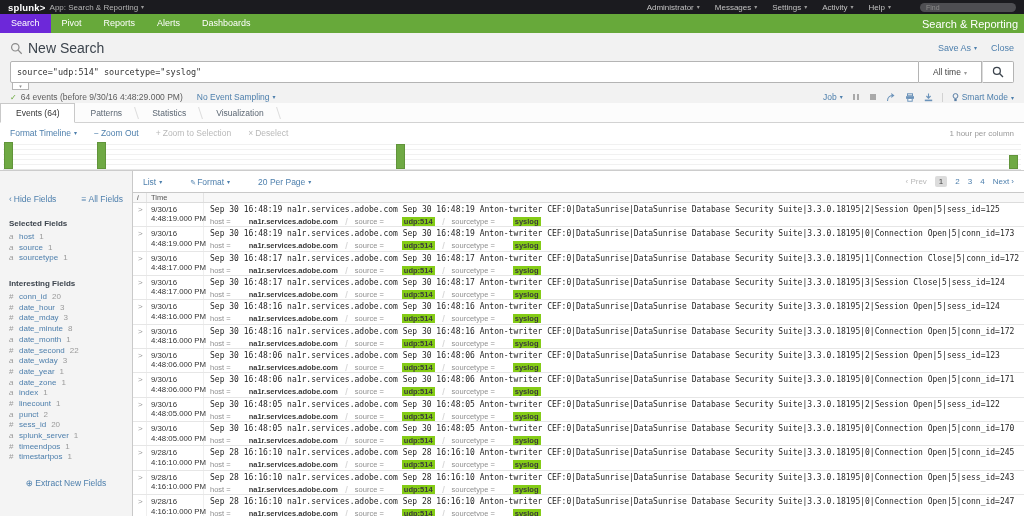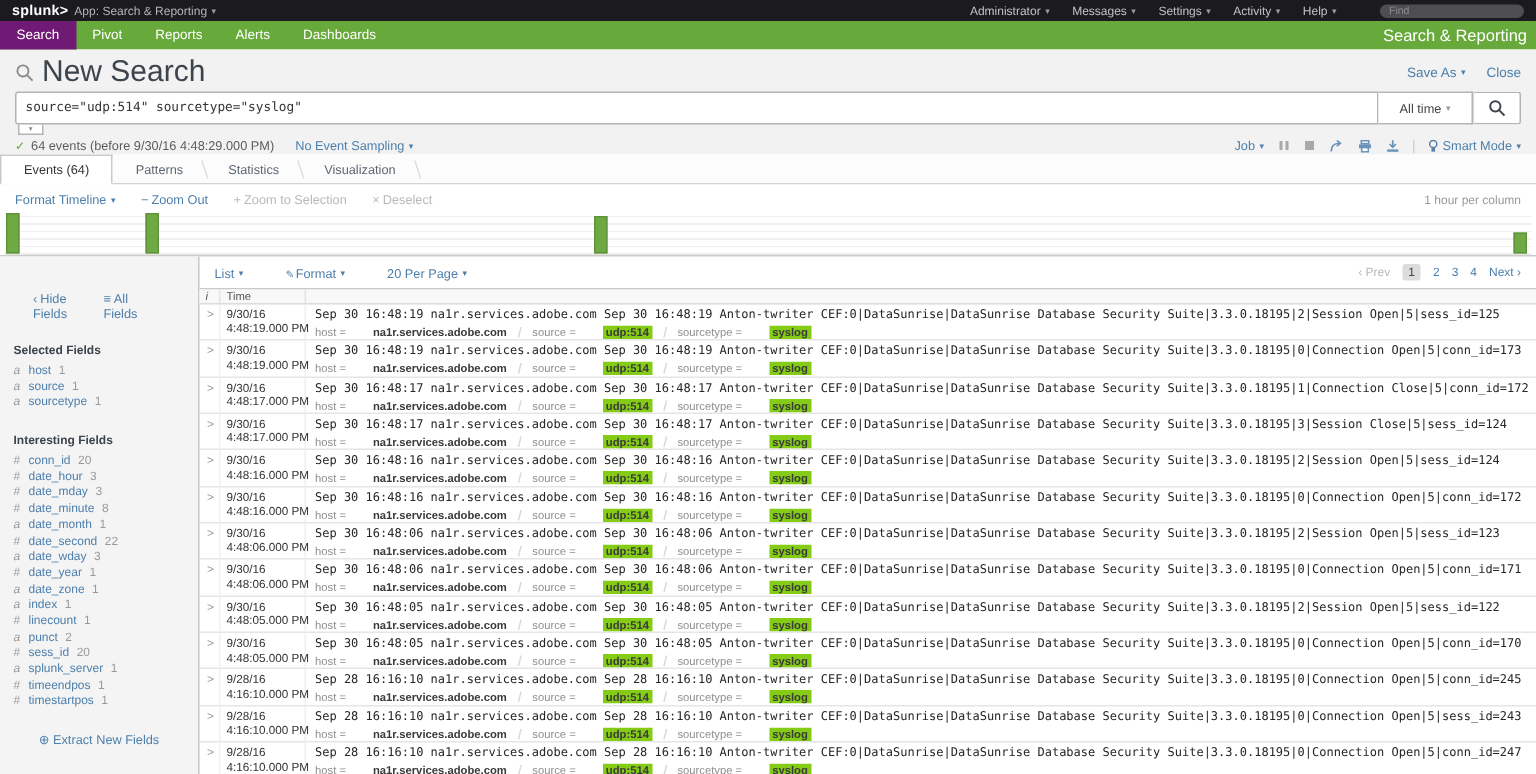--- a/index.html
+++ b/index.html
@@ -10,26 +10,26 @@
   .topbar{height:14px;background:#1b1b1f;display:flex;align-items:center;padding:0 8px;font-size:8px;color:#c2c2c2}
   .logo{color:#fff;font-weight:bold;font-size:9.5px;margin-right:4px;letter-spacing:.2px}
   .app-menu{color:#b5b5b5}
   .topbar-right{margin-left:auto;display:flex;align-items:center;gap:15px}
   .tb-menu{color:#c2c2c2;white-space:nowrap}
   .find-input{width:84px;height:9px;background:#4e4e52;border:none;border-radius:5px;font-size:7px;color:#ddd;padding:0 6px;outline:none}
   .find-input::placeholder{color:#8d8d8d}
   
   .navbar{height:19px;background:#67a93a;display:flex;align-items:center;color:#fff;font-size:9px}
   .nav-item{padding:0 11px;line-height:19px;height:19px;white-space:nowrap}
-  .nav-item.active{background:#701a75}
+  .nav-item.active{background:#6d28d9}
   .nav-app{margin-left:auto;font-size:11px;padding-right:6px}
   
   .header-zone{background:#f2f2f2;height:70px;box-sizing:border-box;padding:5px 10px 0}
   .title-row{display:flex;align-items:center;height:20px}
-  .page-title{font-size:20px;color:#3c444d;margin-left:5px}
+  .page-title{font-size:14px;color:#3c444d;margin-left:5px}
   .title-links{margin-left:auto;display:flex;align-items:center;gap:14px;font-size:9px}
   .search-row{display:flex;margin-top:3px;height:22px}
   .search-input{flex:1;border:1px solid #b4b4b4;border-radius:2px 0 0 2px;background:#fff;font-family:"DejaVu Sans Mono",monospace;font-size:8.5px;color:#333;padding:0 6px;outline:none}
   .time-btn{width:62px;border:1px solid #b4b4b4;border-left:none;background:#fff;font-size:8.5px;color:#444;display:flex;align-items:center;justify-content:center}
   .search-btn{width:30px;border:1px solid #b4b4b4;border-left:1px solid #dcdcdc;background:#fff;display:flex;align-items:center;justify-content:center;border-radius:0 2px 2px 0}
   .assist-tab{width:15px;height:6px;background:#fff;border:1px solid #b4b4b4;border-top:none;margin-left:2px;display:flex;align-items:center;justify-content:center;line-height:0}
   .assist-tab .caret{margin:0;font-size:5px;color:#8d8d8d}
   .status-row{display:flex;align-items:center;margin-top:2px;font-size:8.5px;color:#5c5c5c}
   .check{color:#65a637;margin-right:4px;font-size:8px}
   .sampling{margin-left:14px}
@@ -46,21 +46,21 @@
   .tl-controls{display:flex;align-items:center;font-size:8.5px;height:14px;padding:0 7px}
   .tl-link{margin-right:17px;white-space:nowrap}
   .tl-link .pm{margin-right:2px}
   .tl-disabled{color:#b9b9b9}
   .tl-scale{margin-left:auto;color:#9a9a9a;font-size:8px}
   .tl-chart{margin-top:2px;height:27px;position:relative;background:repeating-linear-gradient(to top,#ffffff 0 4px,#f1f1f1 4px 5px);border-bottom:1px solid #e6e6e6}
   .tl-bar{position:absolute;bottom:0;width:9px;background:#6fa944;border:1px solid #61943a;box-sizing:border-box}
   
   .body-zone{display:flex;height:346px}
   .sidebar{width:133px;min-width:133px;background:#f4f4f4;border-right:1px solid #c9c9c9;box-sizing:border-box;padding-top:23px;font-size:8px}
-  .sb-top{display:flex;justify-content:space-between;padding:0 22px;font-size:8.5px}
+  .sb-top{display:flex;justify-content:space-between;padding:0 9px;font-size:8.5px}
   .sb-top .pre{margin-right:2px}
   .sb-header{color:#3c444d;font-weight:bold;padding:0 9px;margin-top:15px;margin-bottom:4px}
   .sb-item{display:flex;align-items:baseline;padding:0 9px;height:10.7px;line-height:10.7px;white-space:nowrap}
   .sb-type{color:#9a9a9a;width:10px}
   .sb-type.str{font-style:italic}
   .sb-count{color:#9a9a9a;margin-left:5px}
   .sb-extract{text-align:center;margin-top:15px;font-size:8.5px}
   .content{flex:1;display:flex;flex-direction:column;min-width:0}
   .results-toolbar{height:22px;min-height:22px;display:flex;align-items:center;font-size:8.5px;padding:0 10px;border-bottom:1px solid #c9c9c9;box-sizing:border-box}
   .rt-link{margin-right:28px;white-space:nowrap}

